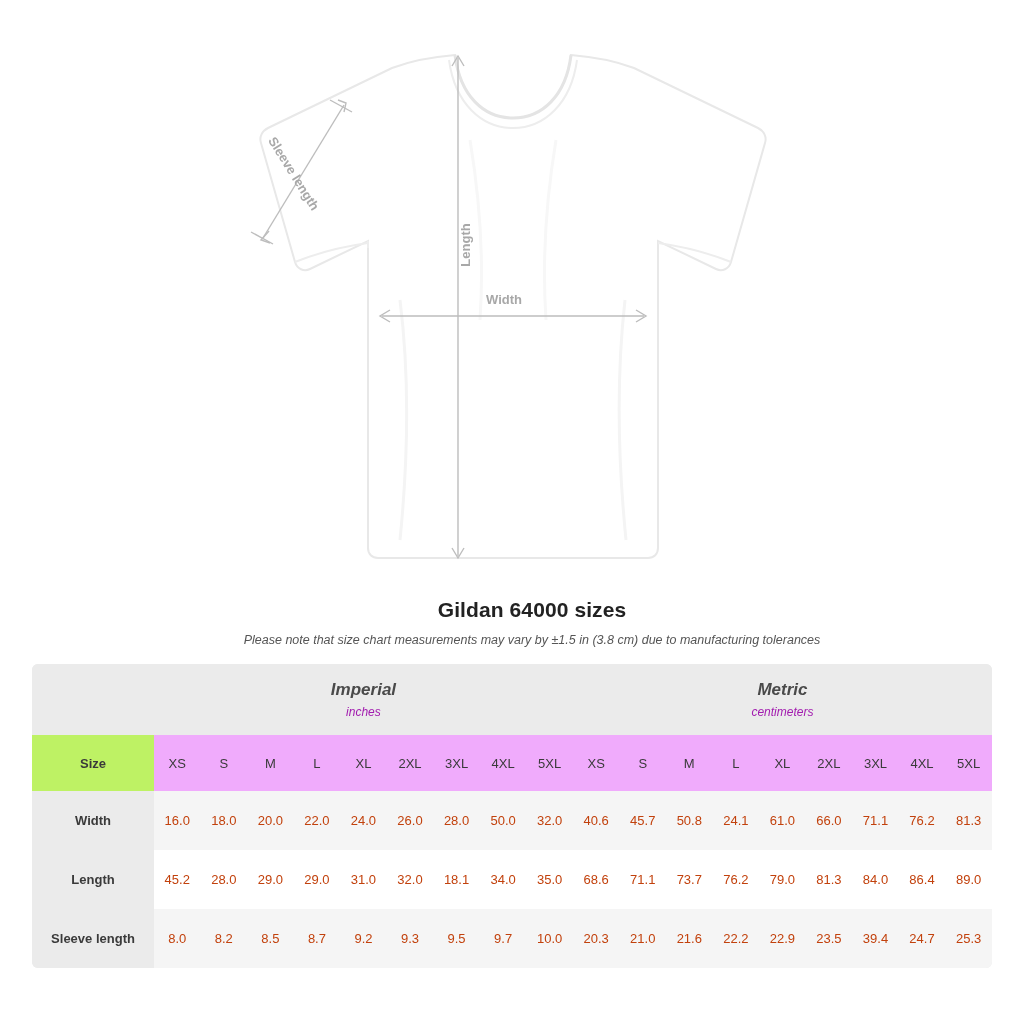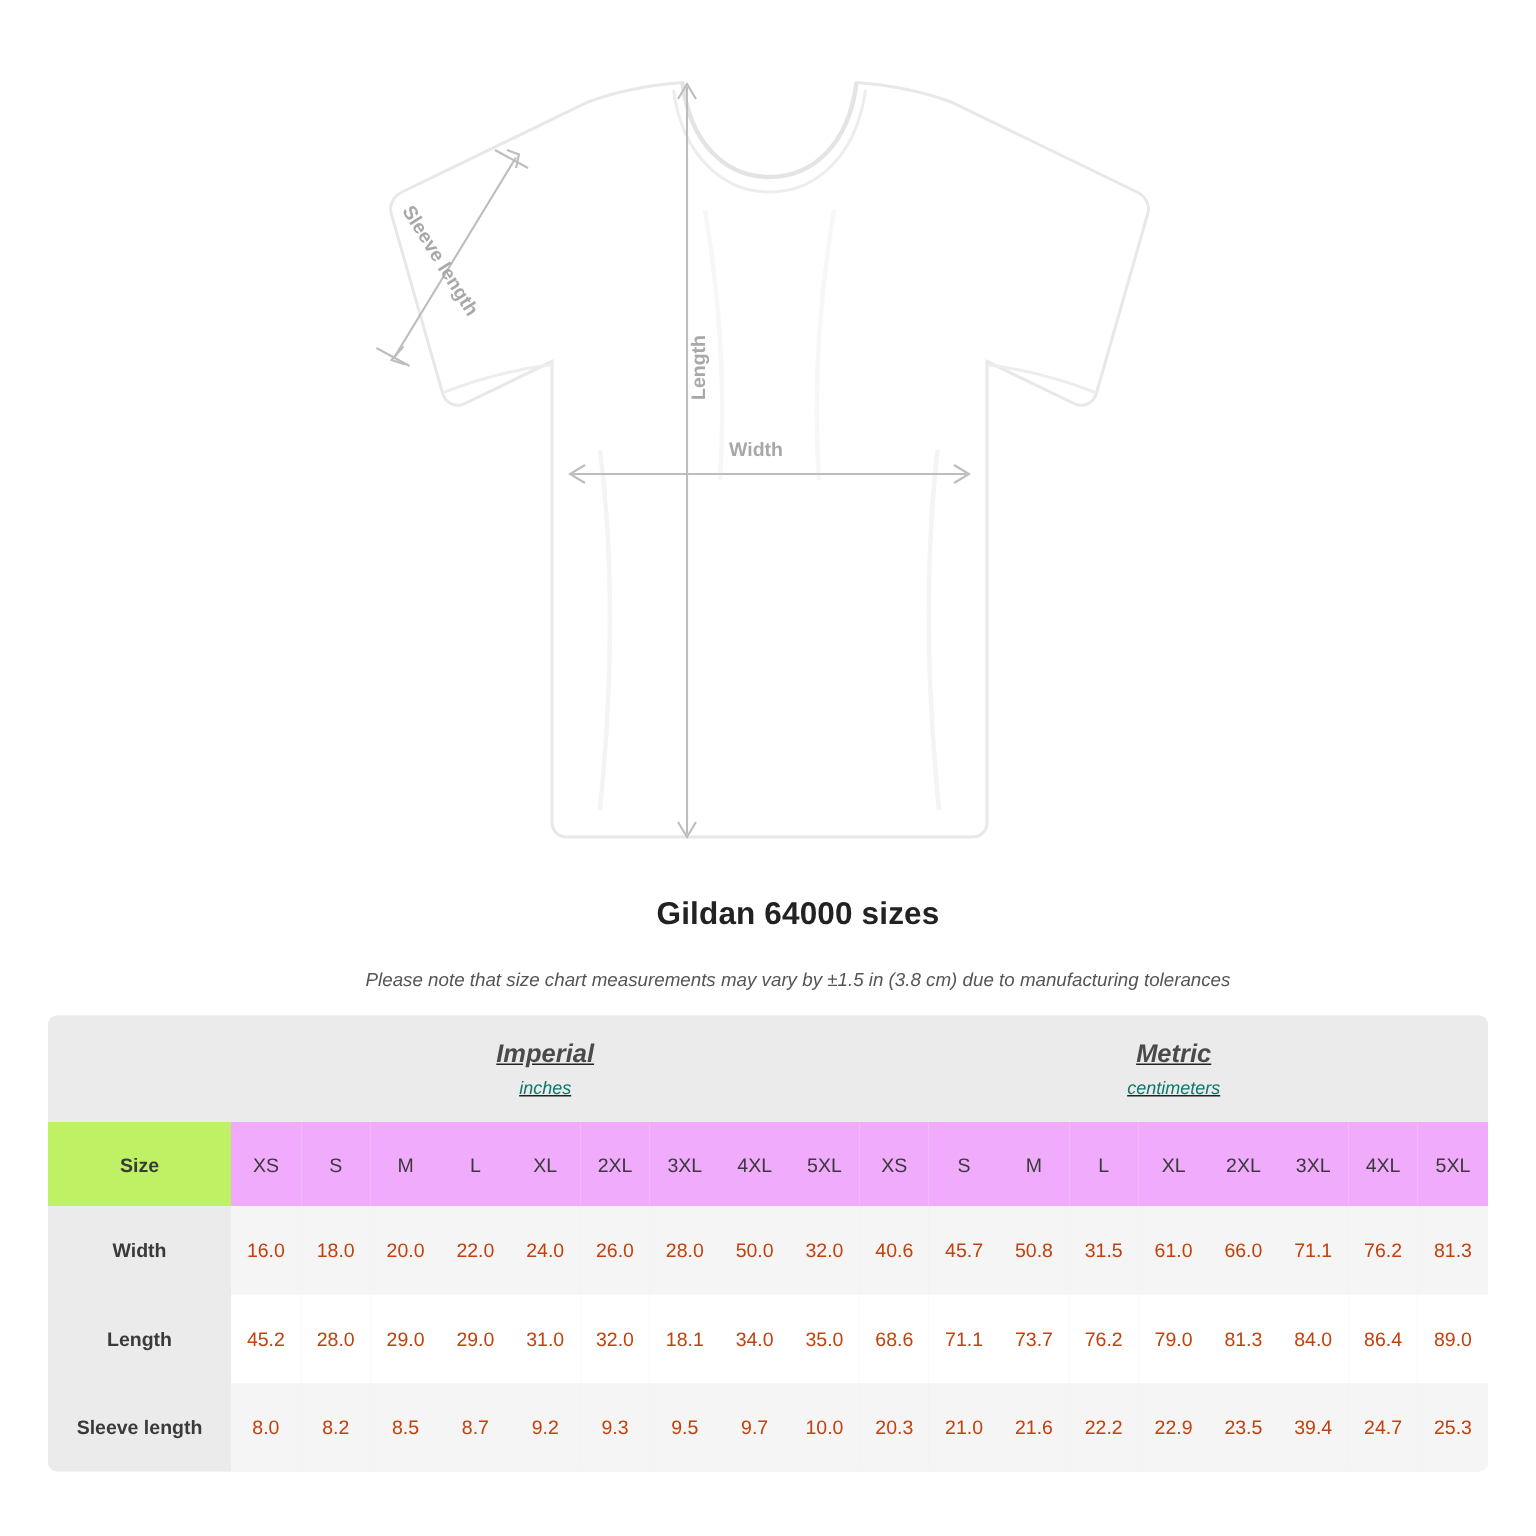--- a/index.html
+++ b/index.html
@@ -31,21 +31,21 @@
     margin-top: 8px;
     padding-left: 40px;
   }
   .chart-title {
     font-size: 21px;
     font-weight: bold;
     color: #222;
     letter-spacing: 0.1px;
   }
   .chart-note {
-    margin-top: 24px;
+    margin-top: 11px;
     font-size: 12.5px;
     font-style: italic;
     color: #555;
   }
 
   
   .table-wrap {
     margin: 17px 32px 0 32px;
     border-radius: 6px;
     overflow: hidden;
@@ -60,33 +60,32 @@
     text-align: center;
     font-weight: normal;
     border: 0;
   }
 
   
   .unit-cell {
     background: #ebebeb;
     padding: 16px 0 16px 0;
     vertical-align: middle;
-    text-decoration: underline;
   }
   .unit-name {
     font-size: 17px;
     font-style: italic;
     font-weight: bold;
     color: #4a4a4a;
   }
   .unit-sub {
     margin-top: 5px;
     font-size: 12px;
     font-style: italic;
-    color: #0f766e;
+    color: #a21caf;
   }
 
   
   .size-head-row td {
     background: #f0abfc;
     height: 56px;
     font-size: 13px;
     font-weight: bold;
     color: #3a3a3a;
     border-right: 2px solid #ebebeb;
@@ -239,21 +238,21 @@
           <td>20.0</td>
           <td>22.0</td>
           <td>24.0</td>
           <td>26.0</td>
           <td>28.0</td>
           <td>50.0</td>
           <td>32.0</td>
           <td>40.6</td>
           <td>45.7</td>
           <td>50.8</td>
-          <td>31.5</td>
+          <td>24.1</td>
           <td>61.0</td>
           <td>66.0</td>
           <td>71.1</td>
           <td>76.2</td>
           <td>81.3</td>
         </tr>
 
         <tr class="data-row even">
           <td class="rowlabel">Length</td>
           <td>45.2</td>

